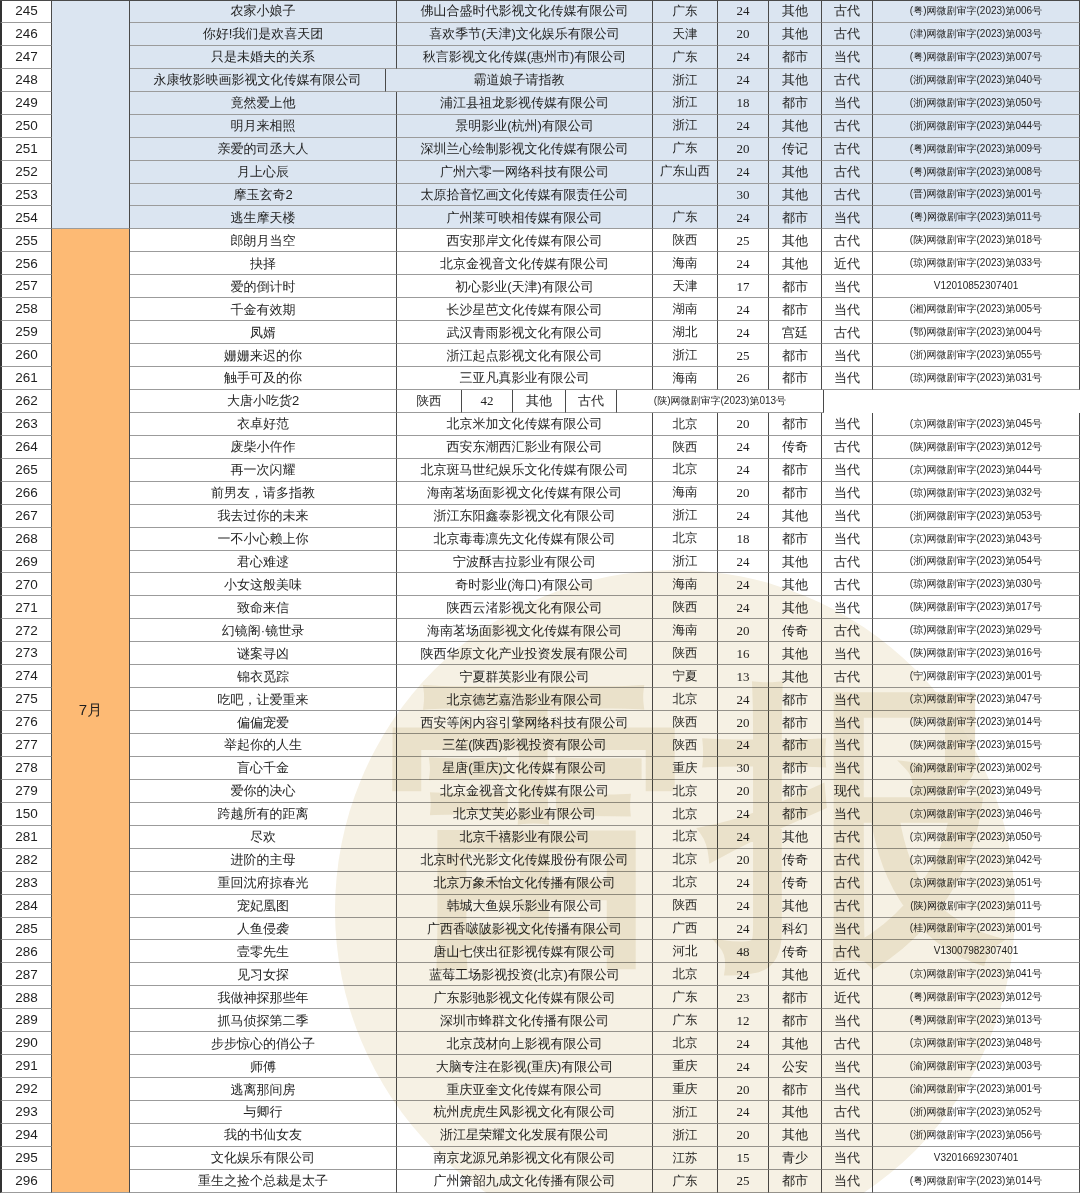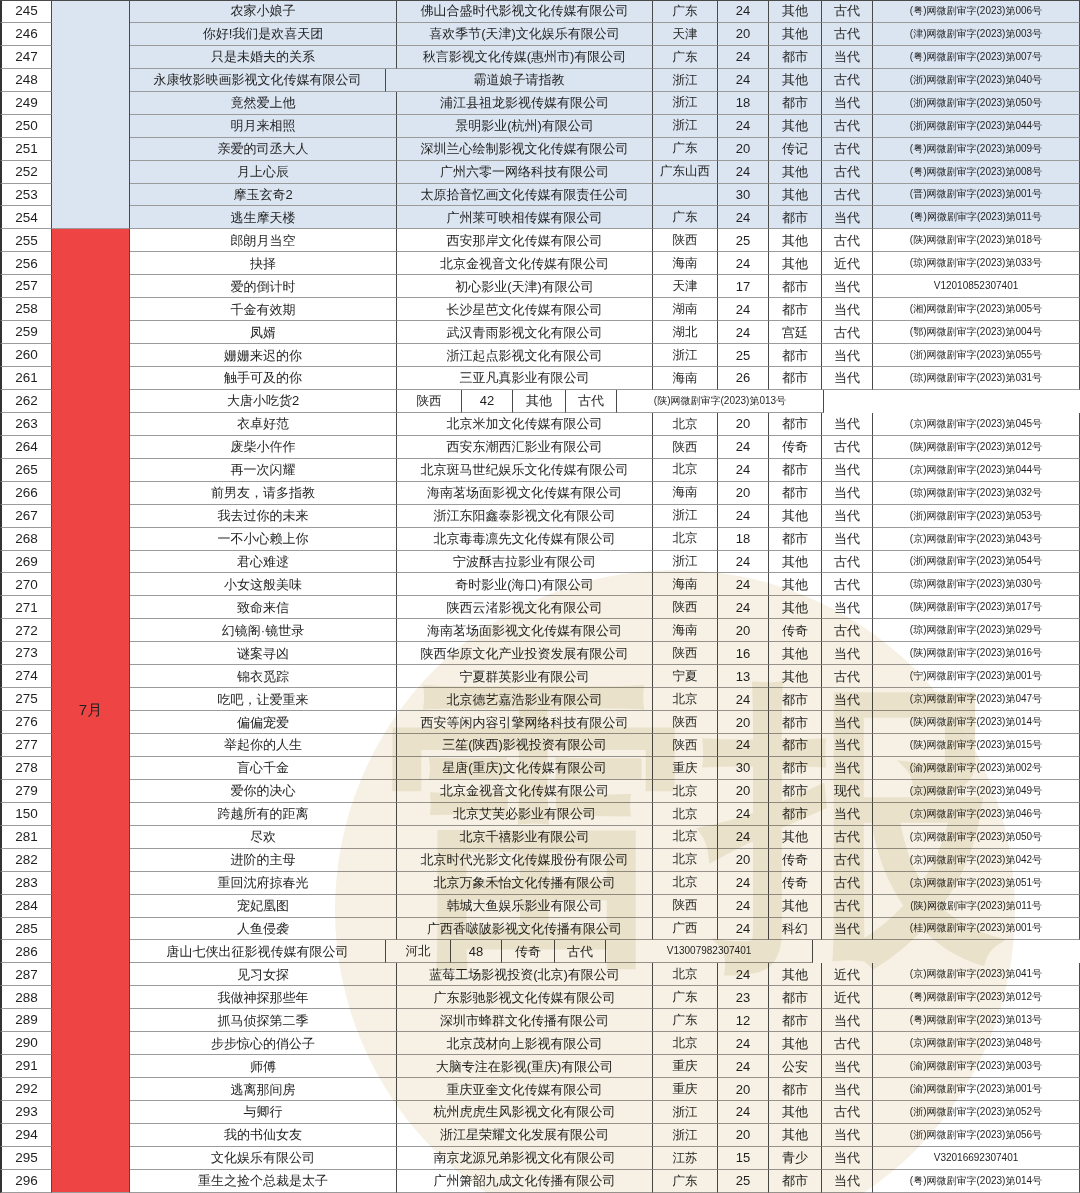--- a/index.html
+++ b/index.html
@@ -19,37 +19,37 @@
     display:flex;align-items:center;justify-content:center;
     border-right:1px solid #4a4a4a;
     border-bottom:1px solid #9b9b9b;
     font-size:13px;line-height:1;
     white-space:nowrap;overflow:hidden;
   }
   .c-num{width:52px;border-left:2px solid #333333;font-size:13.5px;}
   .c-title{width:267px;}
   .c-company{width:256px;}
   .c-prov{width:65px;font-size:12.5px;}
-  .c-eps{width:51px;}
+  .c-eps{width:51px;font-family:Liberation Serif, serif;}
   .c-genre{width:53px;}
   .c-era{width:51px;}
   .c-reg{width:207px;font-size:10px;}
   .row.hl .cell{background:var(--hl,#dbe5f1);}
   .row.hl .c-num{background:#ffffff;}
   .c-month-gap{width:78px;border-right:none;border-bottom:none;background:transparent !important;}
   .month-strip{
     position:absolute;left:52px;top:0;width:78px;height:1193px;z-index:2;
     display:flex;flex-direction:column;box-sizing:border-box;
   }
   .month-cell{
     box-sizing:border-box;flex:0 0 auto;
     display:flex;align-items:center;justify-content:center;
     border-right:1px solid #4a4a4a;
     border-bottom:1px solid #9b9b9b;
-    font-size:15px;color:#1f1f1f;background:#ef4444;
+    font-size:15px;color:#1f1f1f;background:#fdba74;
   }
   .month-cell.hl{background:var(--hl,#dbe5f1);}
   .watermark{
     position:absolute;left:335px;top:570px;width:680px;height:690px;
     z-index:3;pointer-events:none;mix-blend-mode:multiply;
   }
   .wm-circle{position:absolute;left:0;top:0;width:680px;height:680px;border-radius:50%;background:var(--wm-circle,#f6f1e4);}
   .wm-text{
     position:absolute;left:8px;top:105px;width:100%;
     text-align:right;font-size:300px;line-height:1;font-weight:bold;
@@ -509,20 +509,21 @@
     <div class="cell c-company">广西香啵陂影视文化传播有限公司</div>
     <div class="cell c-prov">广西</div>
     <div class="cell c-eps">24</div>
     <div class="cell c-genre">科幻</div>
     <div class="cell c-era">当代</div>
     <div class="cell c-reg">(桂)网微剧审字(2023)第001号</div>
   </div>
       <div class="row">
     <div class="cell c-num">286</div>
     <div class="cell c-month-gap"></div>
+    <div class="cell c-title">壹零先生</div>
     <div class="cell c-company">唐山七侠出征影视传媒有限公司</div>
     <div class="cell c-prov">河北</div>
     <div class="cell c-eps">48</div>
     <div class="cell c-genre">传奇</div>
     <div class="cell c-era">古代</div>
     <div class="cell c-reg">V13007982307401</div>
   </div>
       <div class="row">
     <div class="cell c-num">287</div>
     <div class="cell c-month-gap"></div>

